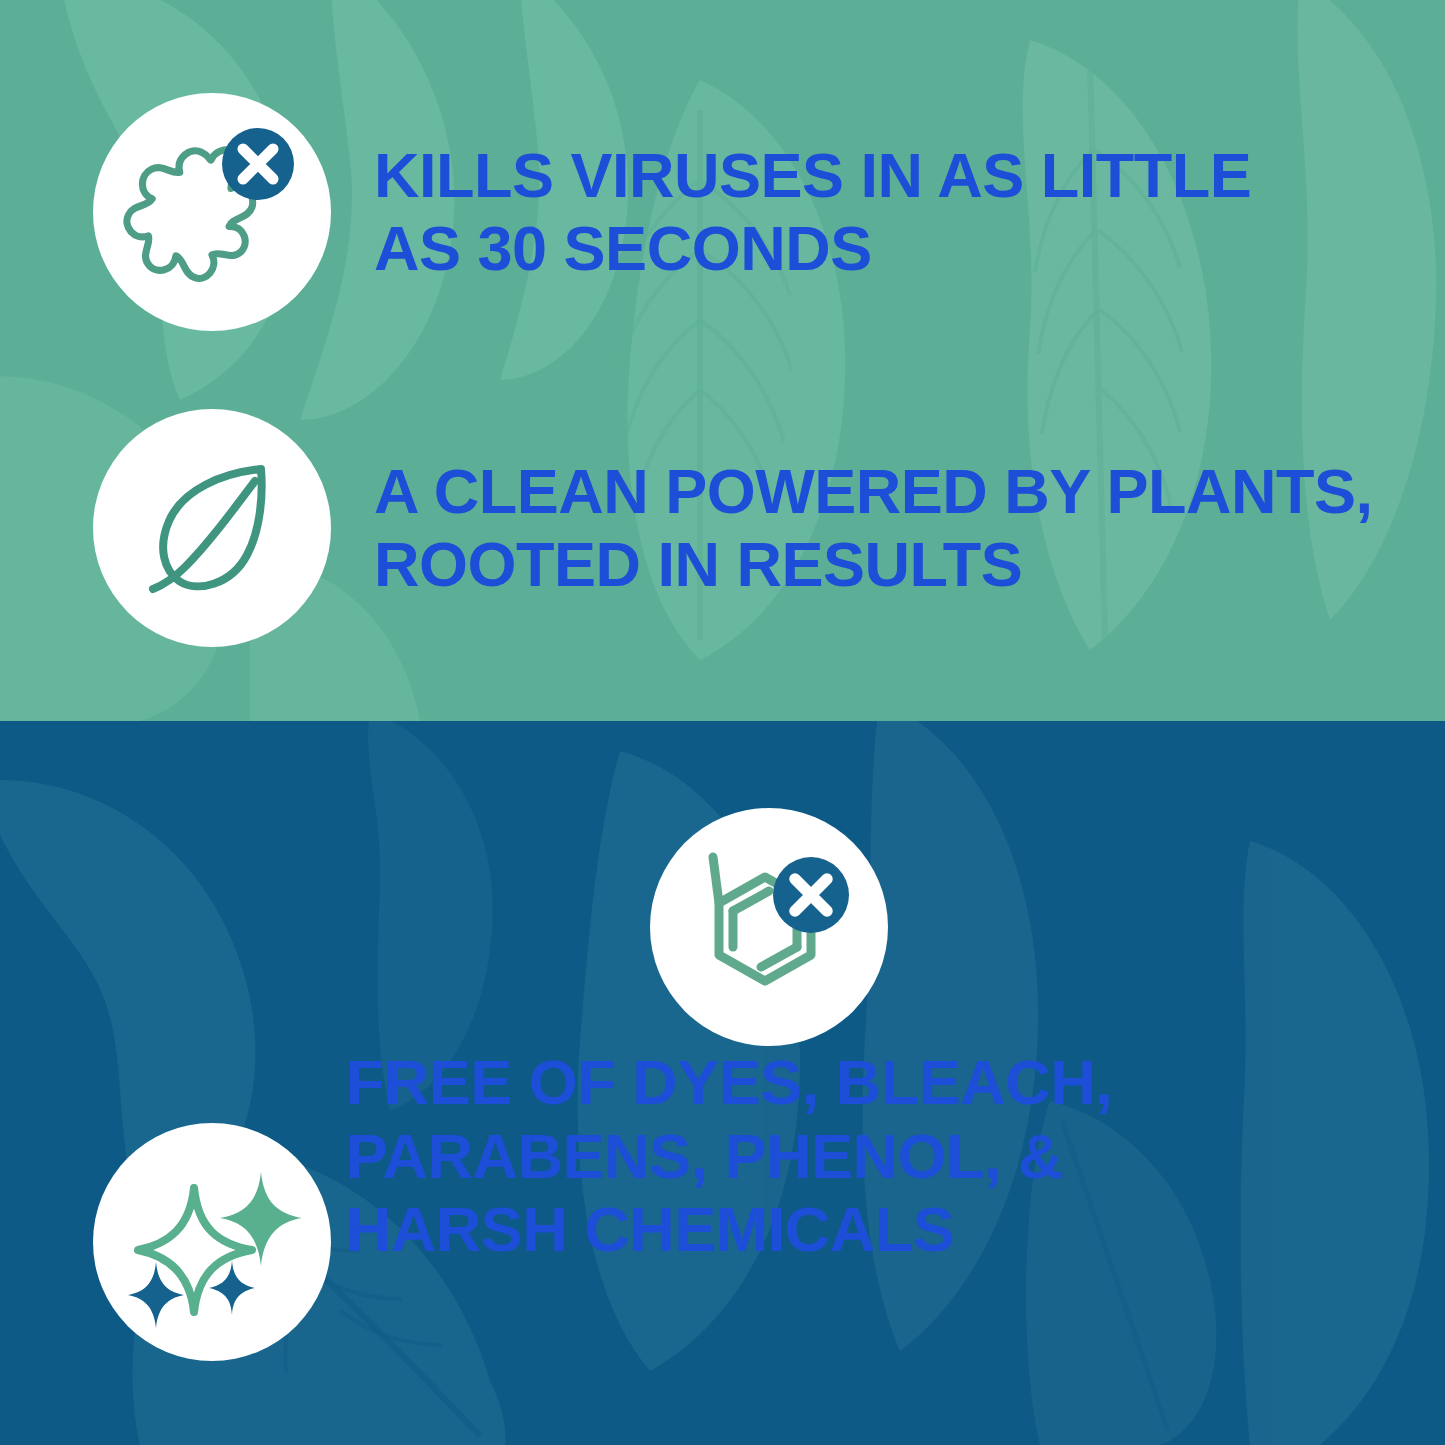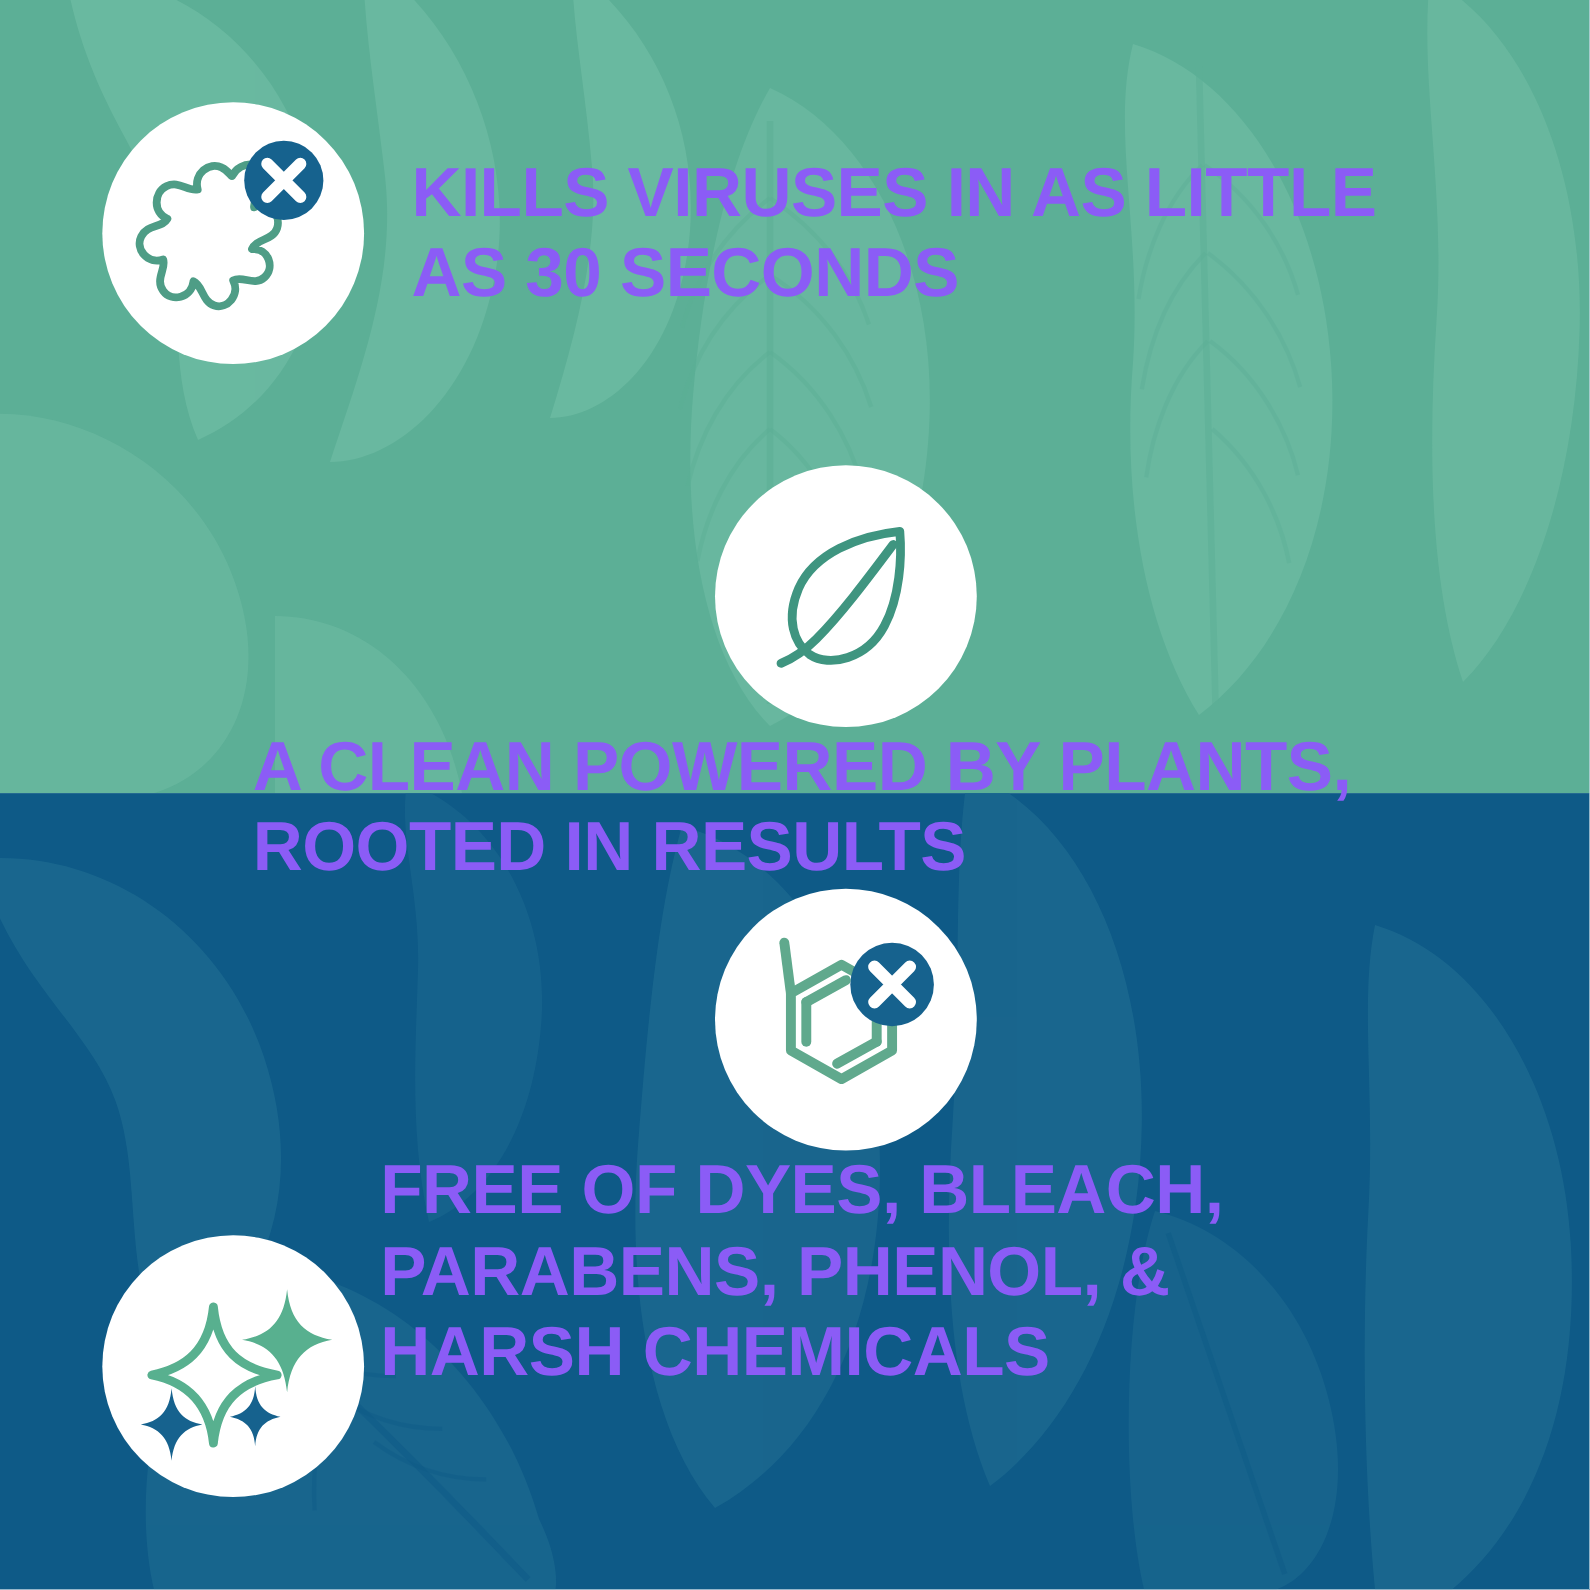--- a/index.html
+++ b/index.html
@@ -68,33 +68,33 @@
     display: flex;
     align-items: center;
     justify-content: center;
   }
   .icon-badge svg { display: block; }
 
   .row-text {
     flex: 1 1 auto;
     margin-left: 43px;
     padding-right: 30px;
-    color: #8b5cf6;
+    color: #1d4ed8;
     font-weight: 700;
     text-transform: uppercase;
     letter-spacing: -0.5px;
     font-stretch: condensed;
     white-space: pre-line;
   }
   .t-2line { font-size: 63px; line-height: 1.16; }
   .t-3line { font-size: 63px; line-height: 1.17; }
 
   
   #row-1 { top: 92px;   height: 240px; }
-  #row-2 { top: 423px;  height: 240px; flex-direction: column; }
+  #row-2 { top: 408px;  height: 240px; }
   #row-3 { top: 808px;  height: 240px; flex-direction: column; }
   #row-4 { top: 1122px; height: 240px; }
 </style>
 </head>
 <body>
 
 <div id="board">
 
   <div class="panel" id="panel-green">
     <div class="leaf-layer">

